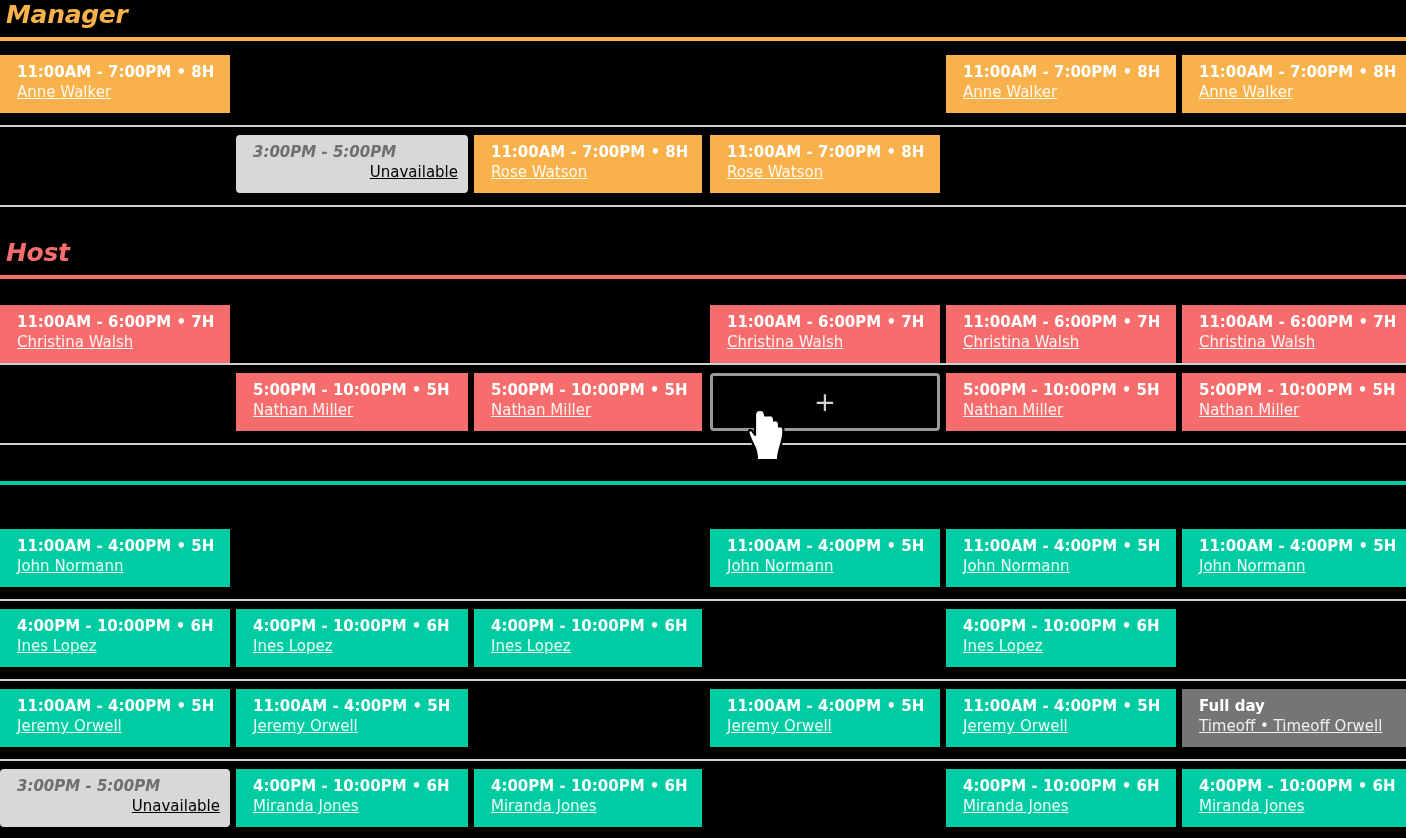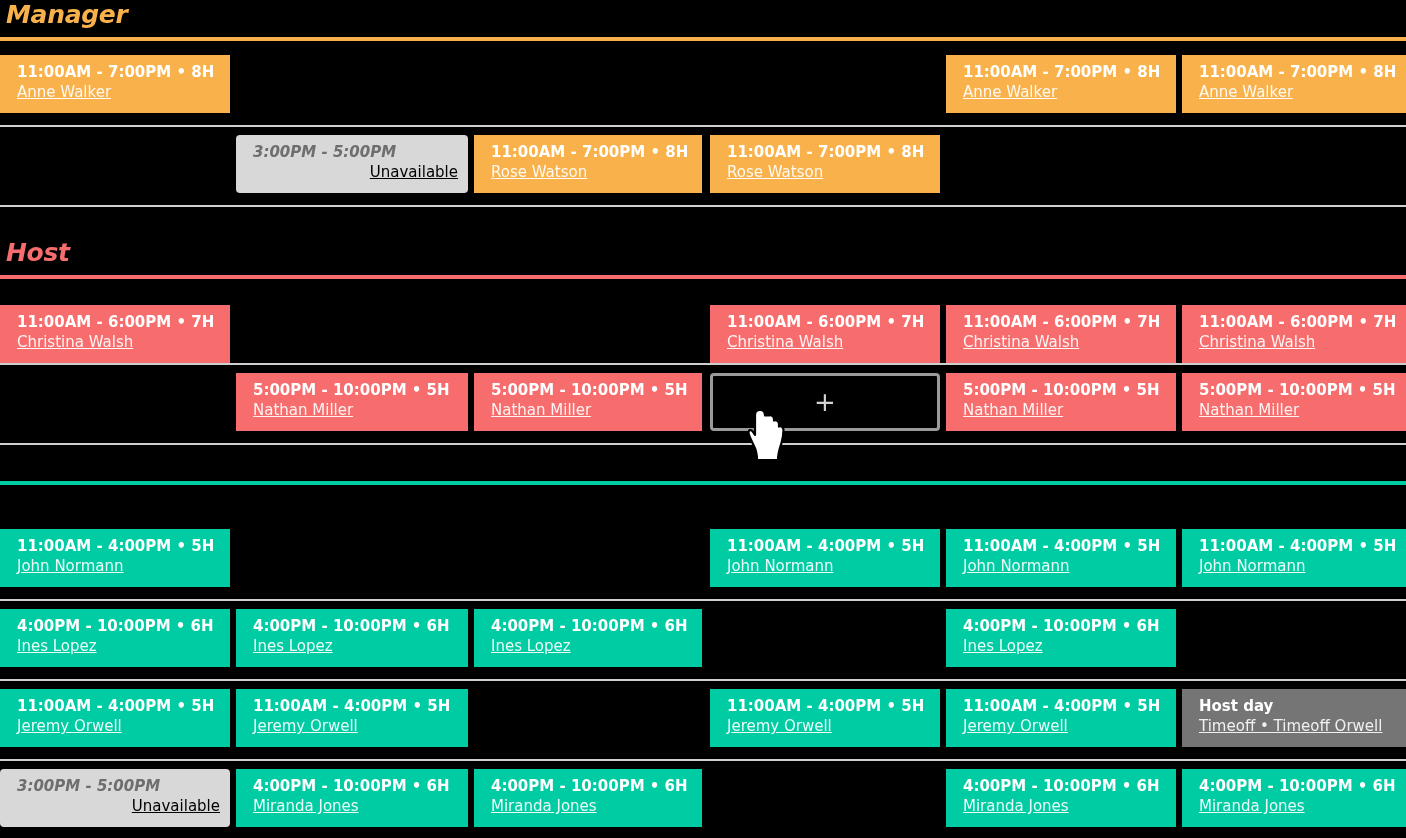--- a/index.html
+++ b/index.html
@@ -215,21 +215,21 @@
         </div>
         <div class="cell" style="left: 710px; width: 230px; background: rgb(0, 204, 163);">
           <div class="l1">11:00AM - 4:00PM • 5H</div>
           <div class="l2">Jeremy Orwell</div>
         </div>
         <div class="cell" style="left: 946px; width: 230px; background: rgb(0, 204, 163);">
           <div class="l1">11:00AM - 4:00PM • 5H</div>
           <div class="l2">Jeremy Orwell</div>
         </div>
         <div class="cell timeoff" style="left: 1182px; width: 224px;">
-          <div class="l1">Host day</div>
+          <div class="l1">Full day</div>
           <div class="l2">Timeoff • Timeoff Orwell</div>
         </div>
       </div>
       <div class="row-sep" style="top: 285px; background: rgb(207, 207, 207);"></div>
       <div class="row" style="position: absolute; left: 0px; top: 295px; height: 58px;">
         <div class="cell unavailable" style="left: 0px; width: 230px;">
           <div class="l1">3:00PM - 5:00PM</div>
           <div class="l2">Unavailable</div>
         </div>
         <div class="cell" style="left: 236px; width: 232px; background: rgb(0, 204, 163);">

